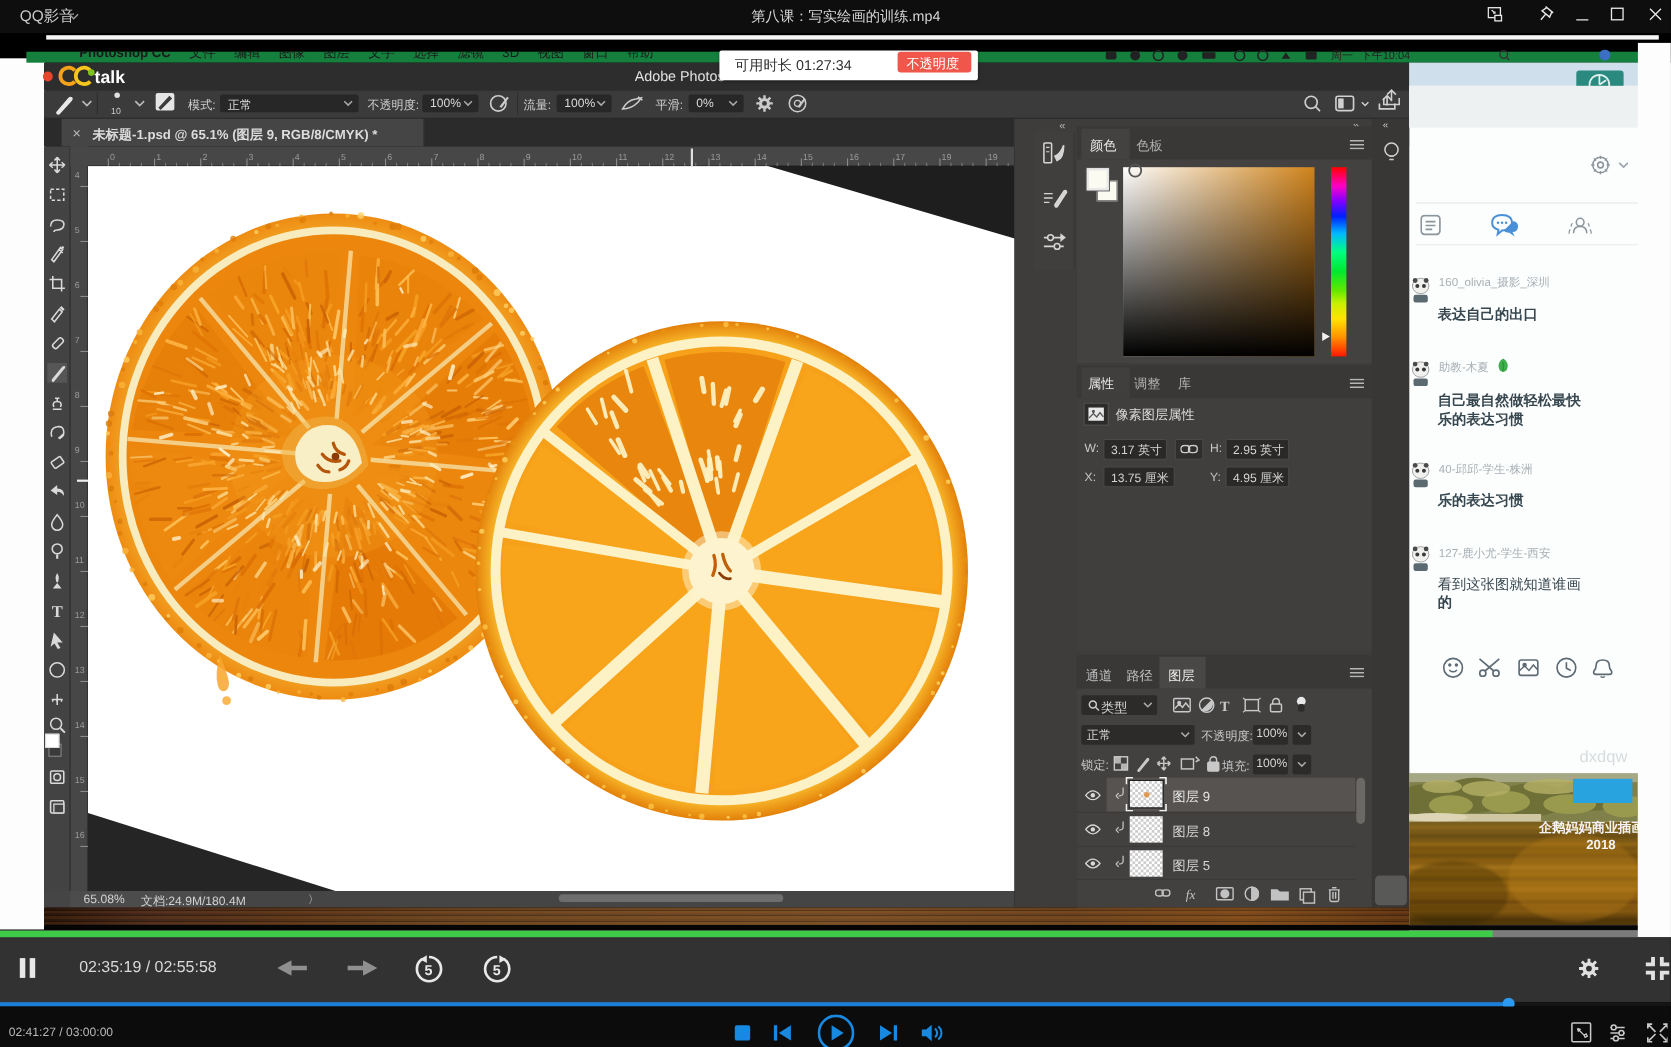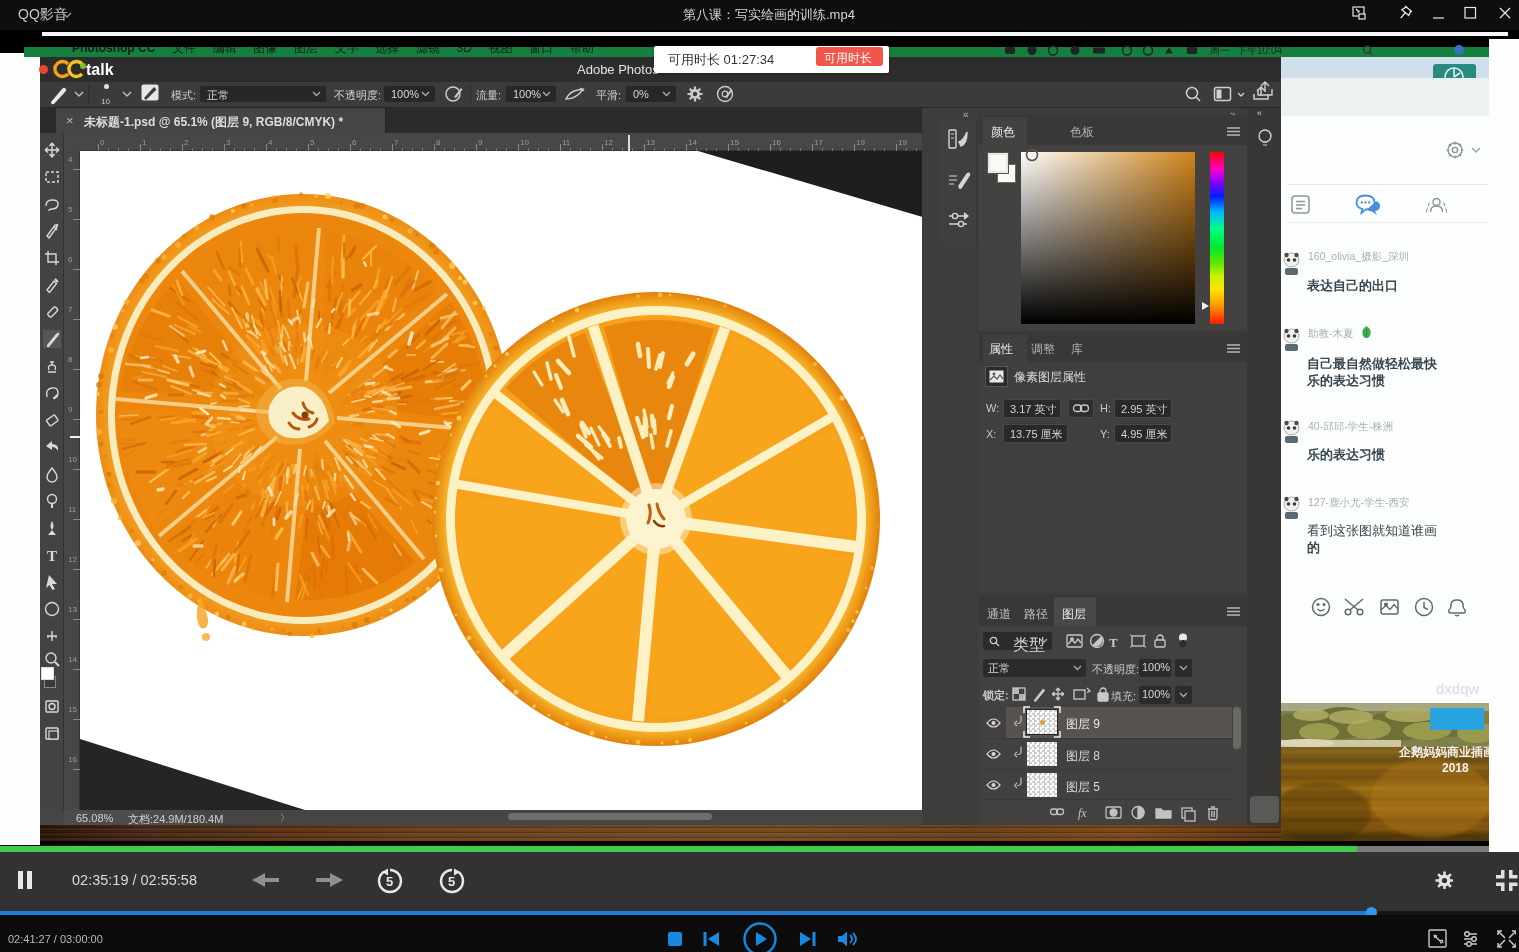--- a/index.html
+++ b/index.html
@@ -1361,21 +1361,21 @@
         <path d="M3 9 v6 h14 v-6"></path>
 <text x="2" y="36" font-size="9" fill="#cfcfcf" stroke="none">«</text>
 <circle cx="10" cy="56" r="6"></circle>
         <path d="M8 62 h4 M8 65 h4" stroke-width="1.2"></path>
 </g>
     </svg>
 <div class="a" style="left:979px;top:115px;width:268px;height:215px;background:#434241"></div>
 <div class="a" style="left:979px;top:115px;width:268px;height:30px;background:#393837"></div>
 <div class="a" style="left:983px;top:117px;width:44px;height:28px;background:#434241"></div>
 <div class="a tx" style="left:991px;top:124px;font-size:12px;color:#e8e8e8;font-weight:400;letter-spacing:0;text-align:center;">颜色</div>
-<div class="a tx" style="left:1033px;top:124px;font-size:12px;color:#b0b0b0;font-weight:400;letter-spacing:0;margin-left:37px;">色板</div>
+<div class="a tx" style="left:1033px;top:124px;font-size:12px;color:#b0b0b0;font-weight:400;letter-spacing:0;">色板</div>
 <svg class="a" style="left:1227px;top:127px" width="13" height="9">
       <path d="M0 1 h13 M0 4.5 h13 M0 8 h13" stroke="#b5b5b5" stroke-width="1.4"></path>
     </svg>
 <div class="a" style="left:997px;top:164px;width:19px;height:19px;background:#fbfbf2;border:1px solid #666"></div>
 <div class="a" style="left:988px;top:153px;width:20px;height:20px;background:#fbfbf2;border:2px solid #e8e8e8;box-shadow:0 0 0 1px #555"></div>
 <div class="a" style="left:1021px;top:152px;width:174px;height:172px;background:linear-gradient(to bottom,rgba(0,0,0,0) 0%,#000 100%),linear-gradient(to right,#fff 0%,#cf831a 100%)"></div>
 <svg class="a" style="left:1024px;top:147px" width="16" height="16">
       <circle cx="8" cy="8" r="5.5" fill="none" stroke="#555" stroke-width="1.6"></circle>
     </svg>
 <div class="a" style="left:1210px;top:152px;width:14px;height:172px;background:linear-gradient(to bottom,#ff0000 0%,#ff00c8 10%,#8000ff 18%,#0020ff 26%,#00b8ff 35%,#00ff80 45%,#00e830 55%,#60e800 65%,#c8f000 72%,#ffe400 80%,#ff9000 90%,#ff1800 100%)"></div>
@@ -1424,21 +1424,21 @@
 <div class="a tx" style="left:1024px;top:606px;font-size:12px;color:#c0c0c0;font-weight:400;letter-spacing:0;">路径</div>
 <div class="a tx" style="left:1062px;top:606px;font-size:12px;color:#ececec;font-weight:400;letter-spacing:0;">图层</div>
 <svg class="a" style="left:1227px;top:607px" width="13" height="9">
       <path d="M0 1 h13 M0 4.5 h13 M0 8 h13" stroke="#b5b5b5" stroke-width="1.4"></path>
     </svg>
 <div class="a" style="left:983px;top:632px;width:69px;height:18px;background:#2c2b2a;border-radius:2px"></div>
 <svg class="a" style="left:989px;top:636px" width="11" height="11">
       <circle cx="4.5" cy="4.5" r="3.2" fill="none" stroke="#ccc" stroke-width="1.3"></circle>
       <path d="M7 7 l3 3" stroke="#ccc" stroke-width="1.3"></path>
     </svg>
-<div class="a tx" style="left:1001px;top:635px;font-size:16px;color:#d5d5d5;font-weight:400;letter-spacing:0;margin-left:12px;">类型</div>
+<div class="a tx" style="left:1001px;top:635px;font-size:12px;color:#d5d5d5;font-weight:400;letter-spacing:0;">类型</div>
 <svg class="a" style="left:1039px;top:638px" width="10" height="7">
       <path d="M1 1 l3.5 3.5 3.5 -3.5" stroke="#aaa" stroke-width="1.4" fill="none"></path>
     </svg>
 <svg class="a" style="left:1066px;top:633px" width="130" height="17">
 <g stroke="#c9c9c9" stroke-width="1.3" fill="none">
 <rect x="1" y="2" width="15" height="12" rx="1"></rect>
         <path d="M2 11 l4 -4 3 3 3 -4 3 4"></path>
         <circle cx="6" cy="6" r="1.2" fill="#c9c9c9"></circle>
 <circle cx="31" cy="8" r="6.5"></circle>
         <path d="M27 12.5 L35.5 4 a6.5 6.5 0 0 1 -8.5 8.5z" fill="#c9c9c9"></path>
@@ -1456,21 +1456,21 @@
 <svg class="a" style="left:1073px;top:665px" width="10" height="7">
       <path d="M1 1 l3.5 3.5 3.5 -3.5" stroke="#aaa" stroke-width="1.4" fill="none"></path>
     </svg>
 <div class="a tx" style="left:1092px;top:662px;font-size:11px;color:#c8c8c8;font-weight:400;letter-spacing:0;">不透明度:</div>
 <div class="a" style="left:1139px;top:659px;width:32px;height:18px;background:#2c2b2a;border-radius:2px"></div>
 <div class="a tx" style="left:1142px;top:661px;font-size:11px;color:#d5d5d5;font-weight:400;letter-spacing:0;">100%</div>
 <div class="a" style="left:1175px;top:659px;width:17px;height:18px;background:#2c2b2a;border-radius:2px"></div>
 <svg class="a" style="left:1179px;top:665px" width="10" height="7">
       <path d="M1 1 l3.5 3.5 3.5 -3.5" stroke="#aaa" stroke-width="1.4" fill="none"></path>
     </svg>
-<div class="a tx" style="left:983px;top:688px;font-size:11px;color:#c8c8c8;font-weight:700;letter-spacing:0;text-align:center;">锁定:</div>
+<div class="a tx" style="left:983px;top:688px;font-size:11px;color:#c8c8c8;font-weight:400;letter-spacing:0;text-align:center;">锁定:</div>
 <svg class="a" style="left:1012px;top:686px" width="100" height="17">
 <g stroke="#c9c9c9" stroke-width="1.3" fill="none">
 <rect x="1" y="2" width="12" height="12"></rect>
         <path d="M1 2 h6 v6 h-6z M7 8 h6 v6 h-6z" fill="#c9c9c9" stroke="none" opacity="0.85"></path>
 <path d="M22 14 L30 4 q1.5 -2 2.5 -0.5 q1 1.5 -1 3 L24 15.5 q-2.5 1 -2 -1.5z" fill="#c9c9c9" stroke="none"></path>
 <path d="M46 2 v12 M40 8 h12 M46 2 l-2 2.5 M46 2 l2 2.5 M46 14 l-2 -2.5 M46 14 l2 -2.5 M40 8 l2.5 -2 M40 8 l2.5 2 M52 8 l-2.5 -2 M52 8 l-2.5 2"></path>
 <rect x="62" y="4" width="11" height="9"></rect>
         <path d="M75 2 l3 3 -3 1.5"></path>
 <rect x="86" y="7" width="10" height="8" rx="1" fill="#c9c9c9"></rect>
         <path d="M88 7 v-2 a3 3 0 0 1 6 0 v2"></path>
@@ -1683,21 +1683,21 @@
 
 <ellipse cx="150" cy="95" rx="60" ry="40" fill="#b87e1a" opacity="0.35" filter="url(#pblur)"></ellipse>
 <ellipse cx="40" cy="110" rx="50" ry="30" fill="#2e2006" opacity="0.3" filter="url(#pblur)"></ellipse>
 <rect x="149" y="5" width="54" height="22" fill="#29a3e0"></rect>
 </svg>
 <div class="a tx" style="left:1399px;top:744px;font-size:12px;color:#f2f2f2;font-weight:700;letter-spacing:0;">企鹅妈妈商业插画</div>
 <div class="a tx" style="left:1442px;top:761px;font-size:12px;color:#f2f2f2;font-weight:700;letter-spacing:0;">2018</div>
 <div class="a" style="left:654px;top:46px;width:235px;height:27px;background:#ffffff;border-radius:2px;box-shadow:0 1px 3px rgba(0,0,0,.3)"></div>
 <div class="a tx" style="left:668px;top:51px;font-size:13px;color:#333;font-weight:400;letter-spacing:0;">可用时长 01:27:34</div>
 <div class="a" style="left:816px;top:47px;width:67px;height:19px;background:#f0564a;border-radius:3px"></div>
-<div class="a tx" style="left:824px;top:50px;font-size:12px;color:#fff;font-weight:400;letter-spacing:0;">可用时长</div>
+<div class="a tx" style="left:824px;top:50px;font-size:12px;color:#fff;font-weight:400;letter-spacing:0;">不透明度</div>
 <div class="a" style="left:40px;top:825px;width:1241px;height:16px;background:linear-gradient(to right,#2a150a 0%,#46281a 8%,#553218 18%,#64401f 30%,#6e4722 45%,#734a24 60%,#68401d 75%,#7a481a 88%,#5a3212 100%)"></div>
 <div class="a" style="left:40px;top:825px;width:1241px;height:16px;background:repeating-linear-gradient(to bottom,rgba(0,0,0,0) 0 2px,rgba(0,0,0,0.25) 2px 3px,rgba(255,160,60,0.08) 3px 5px)"></div>
 <div class="a" style="left:40px;top:841px;width:1449px;height:5px;background:#060606"></div>
 <div class="a" style="left:0px;top:845.5px;width:1489px;height:7px;background:#7b7b7b"></div>
 <div class="a" style="left:0px;top:845.5px;width:1357px;height:7px;background:#3ecb49"></div>
 <div class="a" style="left:1489px;top:39px;width:30px;height:813px;background:#fdfdfd"></div>
 <div class="a" style="left:0px;top:852px;width:1519px;height:59px;background:#323232"></div>
 <div class="a" style="left:18px;top:871px;width:5px;height:18px;background:#e8e8e8"></div>
 <div class="a" style="left:27px;top:871px;width:5px;height:18px;background:#e8e8e8"></div>
 <div class="a tx" style="left:72px;top:872px;font-size:14.5px;color:#dadada;font-weight:400;letter-spacing:0;">02:35:19 / 02:55:58</div>

